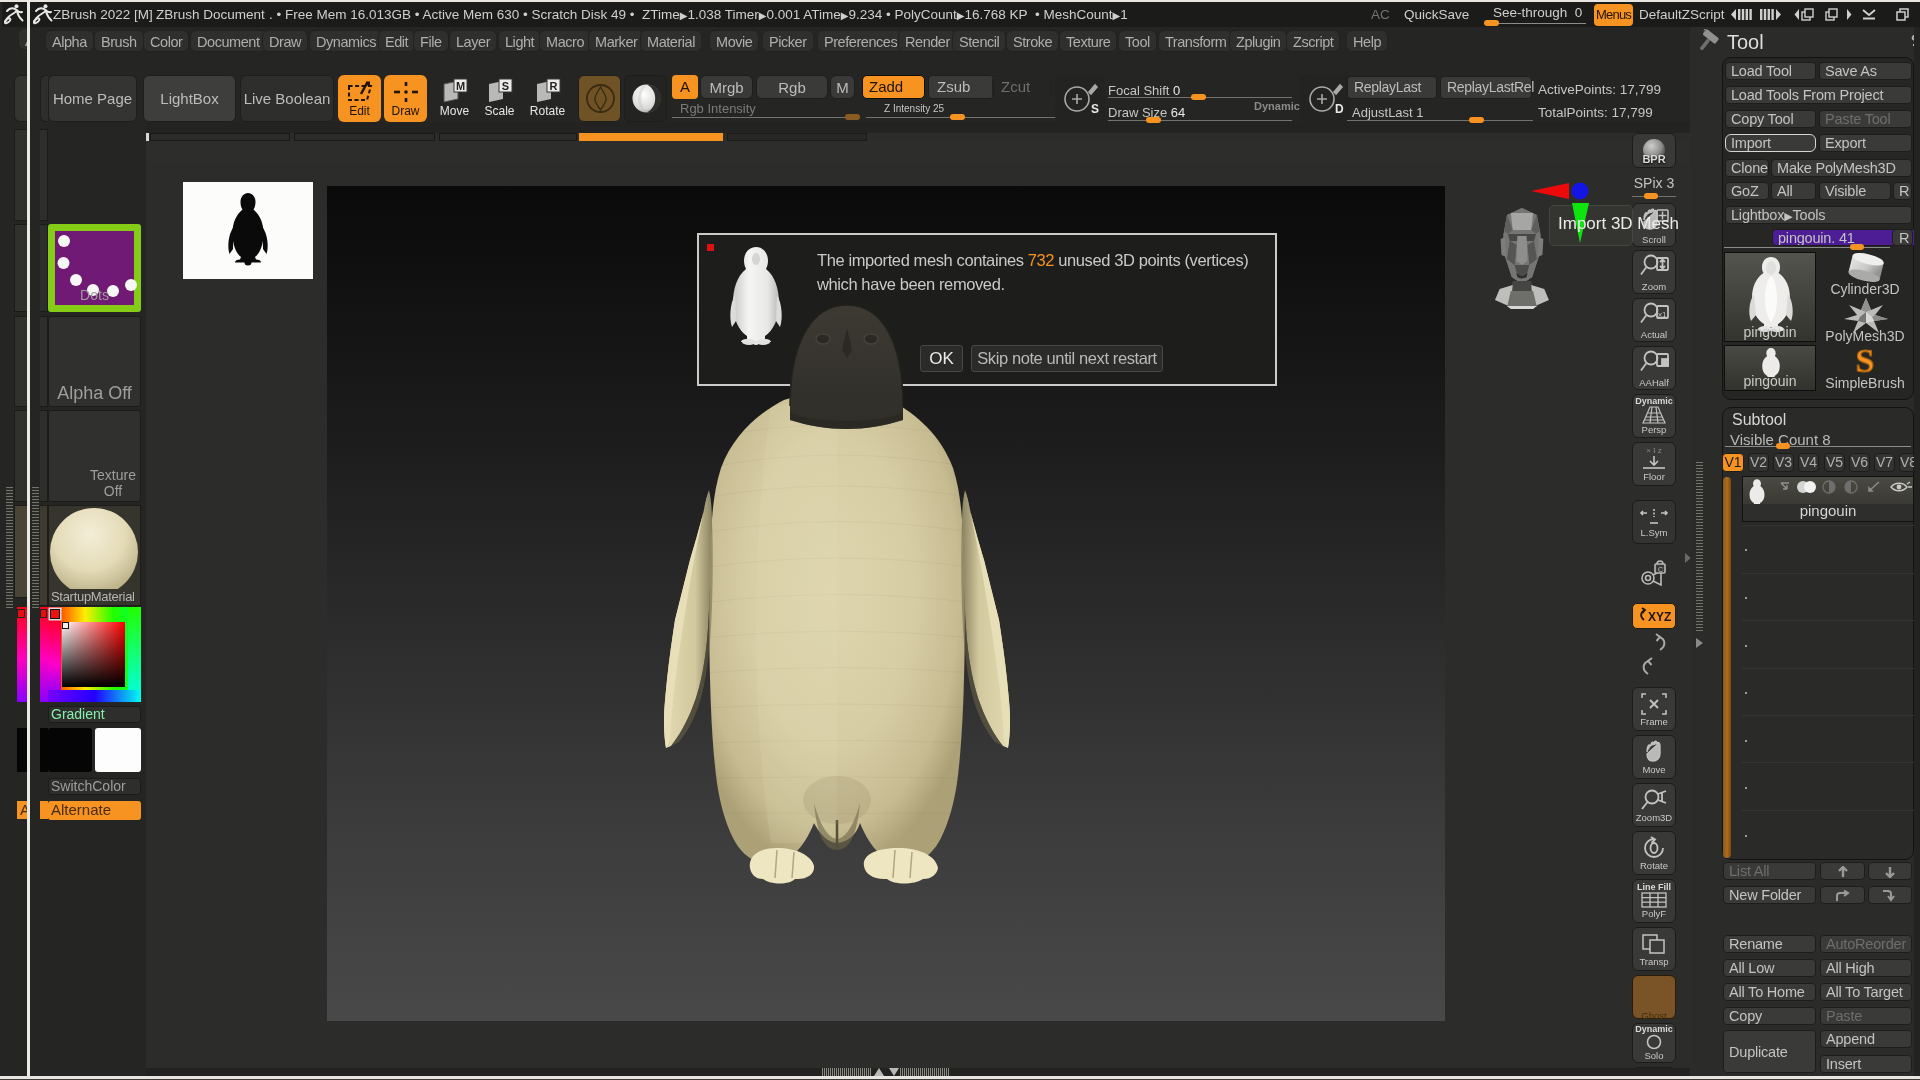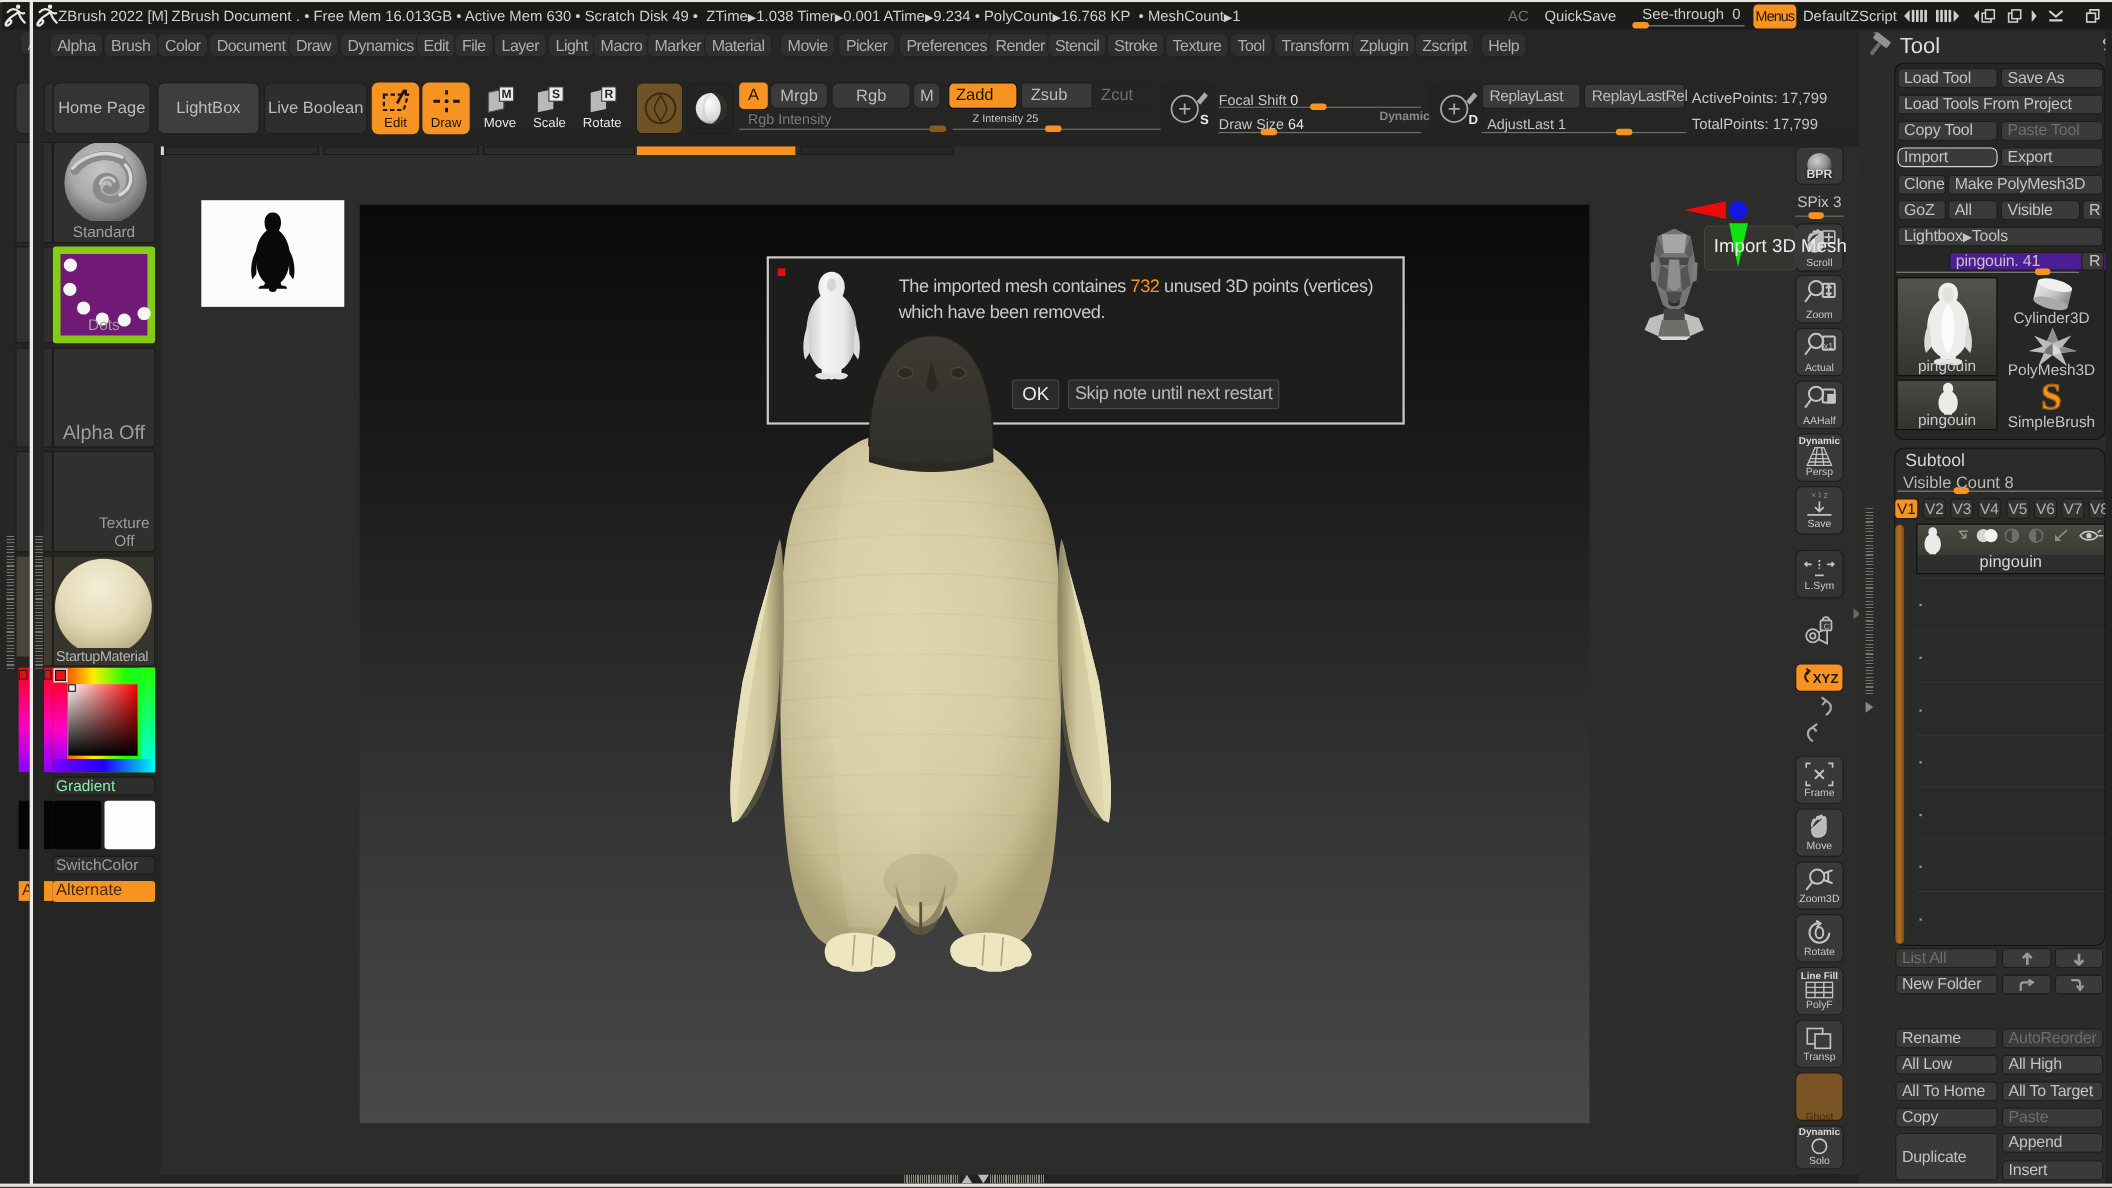--- a/index.html
+++ b/index.html
@@ -269,39 +269,20 @@
     <div class="abs" style="left:10px;top:101px;width:8px;height:88px;background:#2e2e2c;border:1px solid #1b1b19;border-left:none;"></div>
     <div class="abs" style="left:10px;top:193px;width:8px;height:91px;background:#2e2e2c;border:1px solid #1b1b19;border-left:none;"></div>
     <div class="abs" style="left:10px;top:287px;width:8px;height:92px;background:#2e2e2c;border:1px solid #1b1b19;border-left:none;"></div>
     <div class="abs" style="left:10px;top:382px;width:8px;height:101px;background:#3e3a30;border:1px solid #1b1b19;border-left:none;"></div>
     <div class="abs" style="left:2px;top:364px;width:7px;height:121px;background:repeating-linear-gradient(180deg,#74746c 0px,#74746c 1px,#2a2a28 1px,#2a2a28 3px);"></div>
     <div class="abs" style="left:10px;top:484px;width:8px;height:95px;background:linear-gradient(180deg,#ff0010,#ff00c0 55%,#8800ff);"></div>
     <div class="abs" style="left:10px;top:486px;width:7px;height:9px;background:#e01010;border:1px solid #222;"></div>
     <div class="abs" style="left:10px;top:605px;width:8px;height:44px;background:#050505;"></div>
     <div class="abs" style="left:10px;top:678px;width:8px;height:18px;background:#f79320;"></div>
 
-    <div class="abs" style="left:18px;top:6px;width:93px;height:92px;background:#30302e;border:1px solid #1b1b19;border-radius:3px;">
-      <svg class="abs" style="left:3px;top:0px;" width="87" height="71" viewBox="0 0 87 71">
-        <defs>
-            <radialGradient id="stdg" cx="45%" cy="36%" r="66%">
-              <stop offset="0%" stop-color="#c6c6c4"></stop>
-              <stop offset="55%" stop-color="#a9a9a7"></stop>
-              <stop offset="100%" stop-color="#5c5c5a"></stop>
-            </radialGradient>
-          </defs>
-        <circle cx="44" cy="36" r="37.5" fill="url(#stdg)"></circle>
-        <path d="M16 25 C26 12,44 8,58 15" fill="none" stroke="#8a8a88" stroke-width="8"></path>
-        <path d="M16 25 C26 12,44 8,58 15" fill="none" stroke="#8a8a88" stroke-width="8" stroke-linecap="round"></path>
-        <path d="M14 23 C25 10,44 6,59 13" fill="none" stroke="#d5d5d3" stroke-width="3" stroke-linecap="round"></path>
-        <path d="M60 18 C70 28,68 44,56 50 C44 55,34 48,36 38 C38 29,50 28,53 36 C55 42,48 45,45 42" fill="none" stroke="#8a8a88" stroke-width="7" stroke-linecap="round"></path>
-        <path d="M62 20 C70 29,68 42,57 47" fill="none" stroke="#d9d9d7" stroke-width="3" stroke-linecap="round"></path>
-        <path d="M39 37 C41 30,50 30,52 35" fill="none" stroke="#c9c9c7" stroke-width="2.5" stroke-linecap="round"></path>
-      </svg>
-      <div class="abs" style="left:0;right:0;bottom:2px;text-align:center;font-size:14px;color:#9e9e9c;">Standard</div>
-    </div>
     <div class="abs" style="left:18px;top:101px;width:93px;height:88px;background:#701a75;border:7px solid #84cc16;border-radius:3px;padding-left:47px;">
       <svg class="abs" style="left:0;top:0;" width="91" height="66" viewBox="0 0 91 66">
         <g fill="#f7f7f5">
             <circle cx="9" cy="10" r="6"></circle>
             <circle cx="8.5" cy="32" r="6"></circle>
             <circle cx="21" cy="49" r="6"></circle>
             <circle cx="38" cy="59" r="6"></circle>
             <circle cx="58" cy="60" r="6"></circle>
             <circle cx="76" cy="54" r="6"></circle>
           </g>
@@ -564,21 +545,21 @@
         <div class="ic-lbl">Persp</div>
       </div>
       <div class="ic-item" style="top:309px;height:44px;">
         <div style="font-size:8px;color:#8a8a88;line-height:1;">× ʇ z</div>
         <svg width="26" height="16" viewBox="0 0 26 16">
             <g stroke="#c3c3c1" fill="none" stroke-width="1.6">
               <path d="M13 1 L13 9 M9 6 L13 10 L17 6"></path>
               <path d="M2 13 L24 13"></path>
             </g>
           </svg>
-        <div class="ic-lbl">Save</div>
+        <div class="ic-lbl">Floor</div>
       </div>
       <div class="ic-item" style="top:367px;height:44px;background:#333331;">
         <svg width="30" height="20" viewBox="0 0 30 20">
             <g stroke="#c3c3c1" fill="none" stroke-width="1.6">
               <path d="M8 6 L2 6 M4 4 L2 6 L4 8"></path>
               <path d="M22 6 L28 6 M26 4 L28 6 L26 8"></path>
               <path d="M15 2 L15 10" stroke-dasharray="2 1.5"></path>
               <path d="M11 16 L19 16"></path>
             </g>
           </svg>

